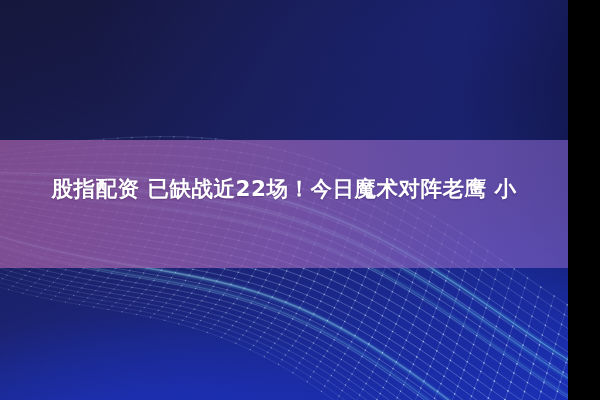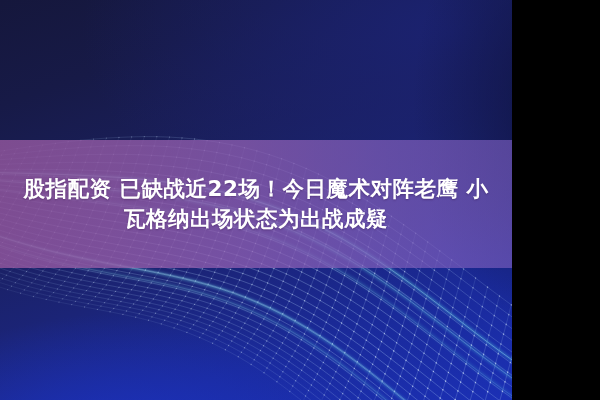--- a/index.html
+++ b/index.html
@@ -53,21 +53,21 @@
     text-shadow:0 1px 2px rgba(40,10,60,.35);
     padding:0 18px;
     box-sizing:border-box;
     white-space:normal;
   }
   .headline .ln{display:block;}
 </style>
 </head>
 <body>
 
-<div id="stage" style="width: 512px; height: 400px;">
+<div id="stage" style="width: 568px; height: 400px;">
 
   <div class="bg-base"></div>
   <div class="bg-rightdeep"></div>
   <div class="bg-bottomglow"></div>
 
   <div class="mesh">
     <svg viewBox="0 0 600 400" preserveAspectRatio="none" xmlns="http://www.w3.org/2000/svg">
       <defs>
         <linearGradient id="lineFade" x1="0" y1="0" x2="1" y2="0">
           <stop offset="0" stop-color="#8fb4e6" stop-opacity=".30"></stop>
@@ -1153,16 +1153,15 @@
           <path d="M-130.0 194.9L-114.7 200.2L-99.4 205.4L-84.2 210.6L-69.0 215.7L-53.8 220.6L-38.6 225.4L-23.5 230.0L-8.5 234.4L6.6 238.5L21.6 242.4L36.6 246.1L51.5 249.5L66.4 252.7L81.3 255.6L96.2 258.4L111.0 261.0L125.8 263.5L140.6 265.9L155.3 268.2L170.1 270.6L184.8 273.1L199.5 275.7L214.1 278.5L228.8 281.6L243.4 285.0L258.0 288.7L272.6 292.9L287.2 297.6L301.8 302.7L316.3 308.3L330.9 314.5L345.5 321.3L360.0 328.5L374.6 336.3L389.2 344.6L403.7 353.4L418.3 362.6L432.9 372.1L447.5 382.0L462.0 392.0L476.7 402.3L491.3 412.6L505.9 422.9L520.6 433.1L535.3 443.1L550.0 452.9L564.7 462.3L579.4 471.4L594.2 479.9L609.0 487.9L623.8 495.3L638.7 502.1L653.5 508.2L668.4 513.6" stroke-opacity="0.45"></path>
           <path d="M-136.4 197.7L-121.1 203.6L-105.8 209.3L-90.6 215.0L-75.4 220.6L-60.2 226.0L-45.0 231.2L-29.9 236.2L-14.9 241.0L0.2 245.4L15.2 249.6L30.2 253.5L45.1 257.1L60.0 260.5L74.9 263.6L89.8 266.4L104.6 269.1L119.5 271.6L134.2 274.1L149.0 276.5L163.8 278.9L178.5 281.3L193.2 284.0L207.9 286.8L222.6 289.9L237.2 293.3L251.9 297.2L266.5 301.4L281.2 306.2L295.8 311.4L310.4 317.2L325.1 323.6L339.7 330.5L354.3 338.0L368.9 346.0L383.6 354.5L398.2 363.5L412.9 372.9L427.5 382.7L442.2 392.8L456.9 403.1L471.6 413.6L486.4 424.1L501.1 434.6L515.9 445.0L530.7 455.1L545.5 465.0L560.3 474.6L575.2 483.7L590.1 492.3L605.0 500.3L619.9 507.8L634.9 514.6L649.9 520.7L665.0 526.1" stroke-opacity="0.25"></path>
         </g>
     </svg>
   </div>
 
   <div class="band" style="top: 140px; height: 128px;"></div>
 
   <div class="headline" style="font-size: 21.5px; color: rgb(255, 255, 255); text-align: center; top: 174.33px;">
     <span class="ln">股指配资 已缺战近22场！今日魔术对阵老鹰 小</span>
-    <span class="ln">瓦格纳出场状态为出战成疑</span>
   </div>
 
 </div>
 
 </body></html>

